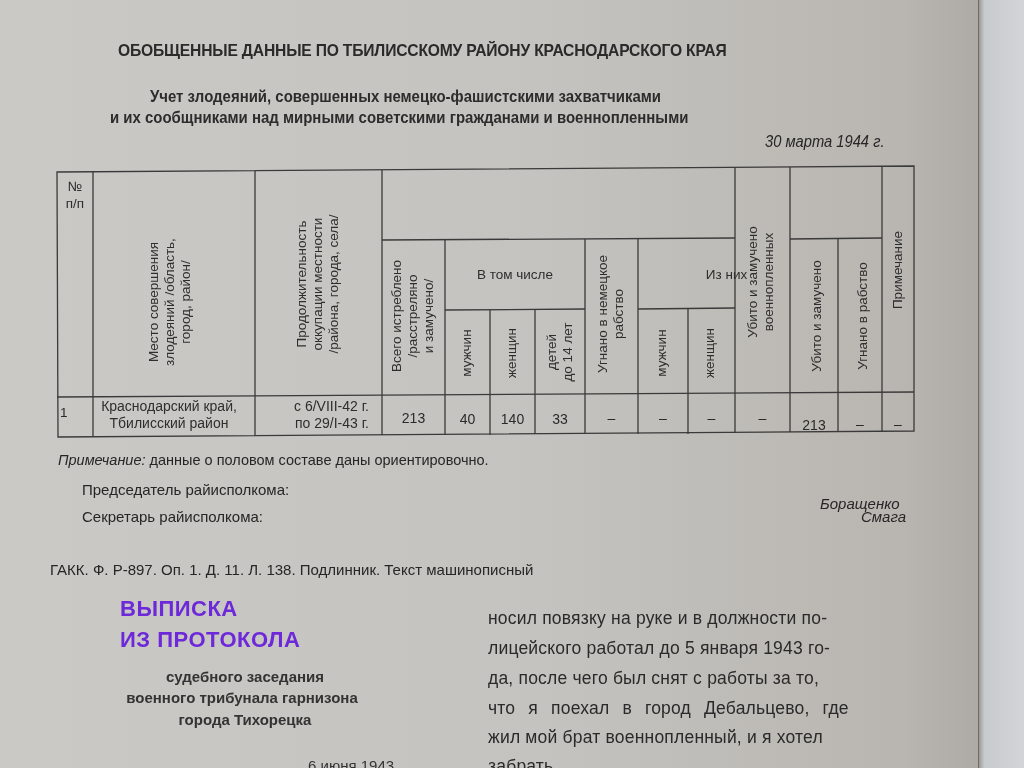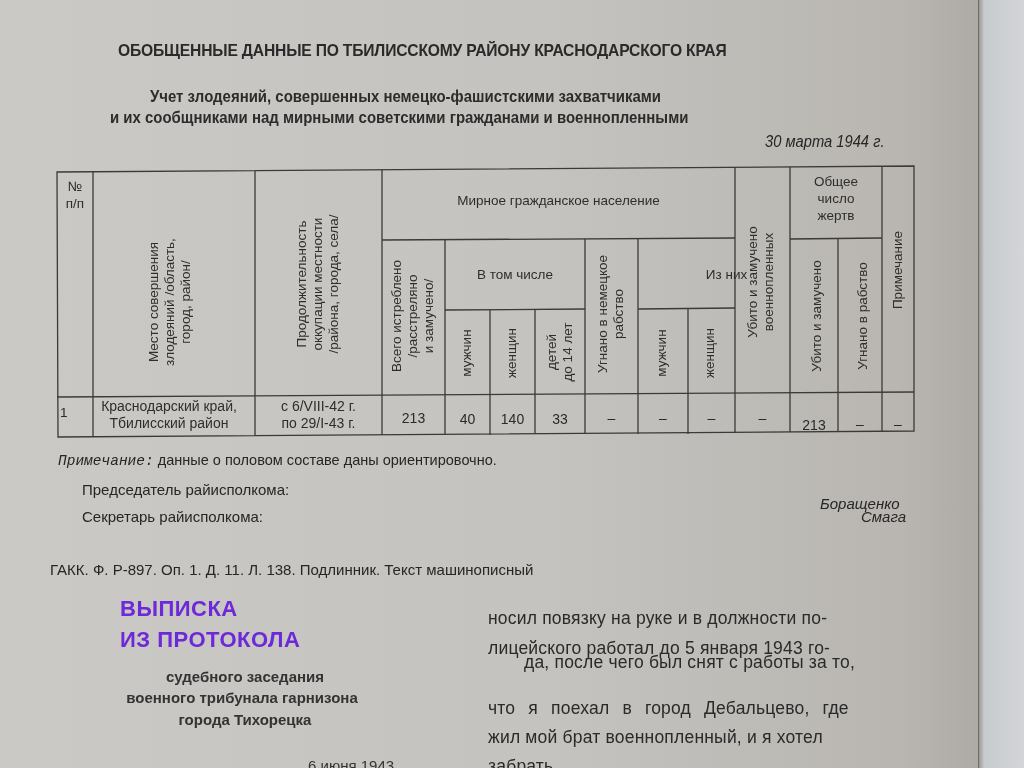--- a/index.html
+++ b/index.html
@@ -30,21 +30,21 @@
 
   
   .tbl { position:absolute; left:0; top:0; width:1024px; height:768px; pointer-events:none; }
   .tbl svg { position:absolute; left:0; top:0; }
   .cell { position:absolute; font-size:13.5px; color:#2e2e2e; text-align:center; line-height:17px; }
   .vert { position:absolute; font-size:13.5px; color:#2e2e2e; line-height:16px; text-align:center;
           transform:rotate(-90deg); transform-origin:center center; white-space:nowrap; }
   .val { position:absolute; font-size:14px; color:#2a2a2a; text-align:center; }
 
   .note { left:58px; top:452px; font-size:14.5px; }
-  .note i { font-style:italic;font-family:Liberation Mono, monospace; }
+  .note i { font-style:italic; }
   .sig-label { font-size:15px; }
   .sig-name { font-size:15px; font-style:italic; }
   .source { left:50px; top:549px; font-size:15px;margin-top:12px; }
 
   .ext-title { font-size:22px; font-weight:bold; letter-spacing:0.5px; text-align:left; color:#6d28d9; }
   .ext-sub { font-size:15px; font-weight:bold; text-align:center; color:#333; }
   .body-text { font-size:17.5px; left:488px; color:#2a2a2a; letter-spacing:0.2px; }
 </style>
 </head>
 <body>
@@ -101,21 +101,20 @@
     <div>злодеяний /область,</div>
     <div>город, район/</div>
   </div>
 
   <div class="vert" style="left:208px; top:260px; width:220px;">
     <div>Продолжительность</div>
     <div>оккупации местности</div>
     <div>/района, города, села/</div>
   </div>
 
-  <div class="cell" style="left:382px; top:192px; width:353px;">Мирное гражданское население</div>
 
   <div class="vert" style="left:338px; top:292px; width:150px;">
     <div>Всего истреблено</div>
     <div>/расстреляно</div>
     <div>и замучено/</div>
   </div>
 
   <div class="cell" style="left:445px; top:266px; width:140px;">В том числе</div>
   <div class="vert" style="left:427px; top:345px; width:80px;">мужчин</div>
   <div class="vert" style="left:472px; top:345px; width:80px;">женщин</div>
@@ -131,36 +130,31 @@
 
   <div class="cell" style="left:638px; top:266px; width:97px;padding-left:40px;">Из них</div>
   <div class="vert" style="left:622px; top:345px; width:80px;">мужчин</div>
   <div class="vert" style="left:670px; top:345px; width:80px;">женщин</div>
 
   <div class="vert" style="left:671px; top:266px; width:180px;">
     <div>Убито и замучено</div>
     <div>военнопленных</div>
   </div>
 
-  <div class="cell" style="left:790px; top:173px; width:92px;">
-    <div>Общее</div>
-    <div>число</div>
-    <div>жертв</div>
-  </div>
   <div class="vert" style="left:752px; top:308px; width:130px;">Убито и замучено</div>
   <div class="vert" style="left:798px; top:308px; width:130px;">Угнано в рабство</div>
   <div class="vert" style="left:848px; top:262px; width:100px;">Примечание</div>
 
   <div>
     <div class="val" style="left:60px; top:405px; width:20px; text-align:left; font-size:13.5px;">1</div>
     <div class="cell" style="left:93px; top:398px; width:152px; font-size:14px;">
       <div>Краснодарский край,</div>
       <div>Тбилисский район</div>
     </div>
-    <div class="cell" style="left:255px; top:398px; width:127px; font-size:14px;">
+    <div class="cell" style="left:242px; top:398px; width:127px; font-size:14px;text-align:right;">
       <div>с 6/VIII-42 г.</div>
       <div>по 29/I-43 г.</div>
     </div>
     <div class="val" style="left:382px; top:410px; width:63px;">213</div>
     <div class="val" style="left:445px; top:411px; width:45px;">40</div>
     <div class="val" style="left:490px; top:411px; width:45px;">140</div>
     <div class="val" style="left:535px; top:411px; width:50px;">33</div>
     <div class="val" style="left:585px; top:410px; width:53px;">–</div>
     <div class="val" style="left:638px; top:410px; width:50px;">–</div>
     <div class="val" style="left:688px; top:410px; width:47px;">–</div>
@@ -182,16 +176,16 @@
 
 <div class="abs ext-title" style="left:120px; top:596px; width:240px;">ВЫПИСКА</div>
 <div class="abs ext-title" style="left:120px; top:627px; width:240px;">ИЗ ПРОТОКОЛА</div>
 <div class="abs ext-sub" style="left:100px; top:668px; width:290px;">судебного заседания</div>
 <div class="abs ext-sub" style="left:92px; top:689px; width:300px;">военного трибунала гарнизона</div>
 <div class="abs ext-sub" style="left:100px; top:711px; width:290px;">города Тихорецка</div>
 <div class="abs" style="left:308px; top:757px; font-size:15px; color:#333;">6 июня 1943</div>
 
 <div class="abs body-text" style="top:608px;">носил повязку на руке и в должности по-</div>
 <div class="abs body-text" style="top:638px;">лицейского работал до 5 января 1943 го-</div>
-<div class="abs body-text" style="top:652px;margin-left:36px;">да, после чего был снят с работы за то,</div>
+<div class="abs body-text" style="top:668px;">да, после чего был снят с работы за то,</div>
 <div class="abs body-text" style="top:698px; word-spacing:8px;">что я поехал в город Дебальцево, где</div>
 <div class="abs body-text" style="top:727px;">жил мой брат военнопленный, и я хотел</div>
 <div class="abs body-text" style="top:756px;">забрать</div>
 
 </body></html>

